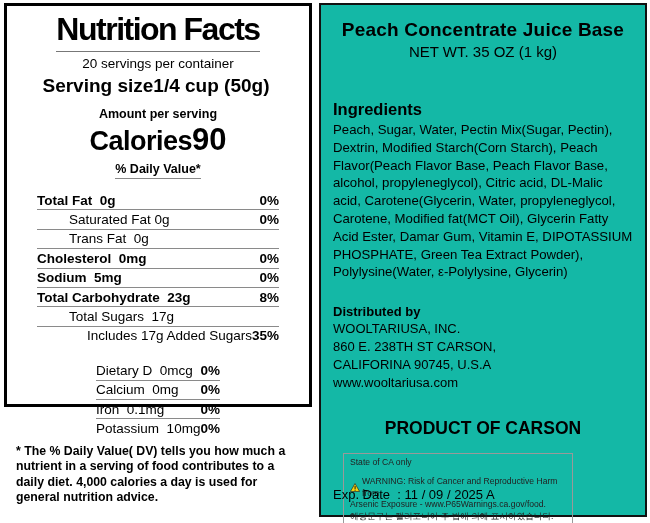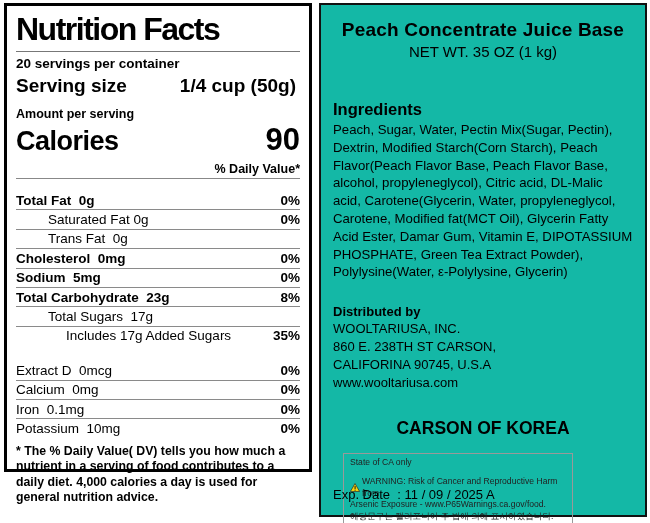--- a/index.html
+++ b/index.html
@@ -12,34 +12,34 @@
   }
   .page {
     width: 650px; height: 523px;
     display: flex; gap: 7px;
     padding: 3px 3px 4px 4px;
   }
   .pre { white-space: pre-wrap; }
 
   
   .nf-panel {
-    width: 308px; height: 469px;
+    width: 308px; height: 404px;
     border: 3px solid #000;
     background: #fff;
     padding: 3px 9px 4px 9px;
-    display: flex; flex-direction: column;
+    display: flex; flex-direction: column; align-items: center;
   }
   .nf-title {
     font-size: 32px; font-weight: 900; letter-spacing: -1.5px;
     line-height: 40px;
     border-bottom: 1px solid #777;
     padding-bottom: 2px;
   }
   .nf-servings {
-    font-size: 13.5px; font-weight: 700;
+    font-size: 13.5px; font-weight: 400;
     line-height: 19px; margin-top: 2px;
   }
   .nf-serving-row {
     display: flex; justify-content: space-between; align-items: baseline;
     font-size: 19px; font-weight: 700;
     line-height: 25px; padding-right: 4px;
   }
   .nf-bar { background: #000; width: 100%; }
   .bar-md { height: 14px; margin: 2px 0; }
   .bar-thick { height: 7px; margin: 2px 0 1px; }
@@ -171,21 +171,21 @@
       <div class="nf-row r-i2">
         <span class="lbl pre">Includes 17g Added Sugars</span>
         <span class="pct">35%</span>
       </div>
     </div>
 
     <div class="nf-bar bar-md"></div>
 
     <div class="nf-rows">
       <div class="nf-row">
-        <span class="lbl pre">Extract D  0mcg</span>
+        <span class="lbl pre">Dietary D  0mcg</span>
         <span class="pct">0%</span>
       </div>
       <div class="nf-row">
         <span class="lbl pre">Calcium  0mg</span>
         <span class="pct">0%</span>
       </div>
       <div class="nf-row">
         <span class="lbl pre">Iron  0.1mg</span>
         <span class="pct">0%</span>
       </div>
@@ -205,21 +205,21 @@
 
     <div class="pp-ingredients-heading">Ingredients</div>
     <div class="pp-ingredients-body">Peach, Sugar, Water, Pectin Mix(Sugar, Pectin),  Dextrin, Modified Starch(Corn Starch), Peach  Flavor(Peach  Flavor Base, Peach  Flavor Base, alcohol, propyleneglycol), Citric acid, DL-Malic acid, Carotene(Glycerin, Water, propyleneglycol, Carotene, Modified fat(MCT Oil), Glycerin Fatty Acid Ester, Damar Gum, Vitamin E, DIPOTASSIUM PHOSPHATE, Green Tea Extract Powder), Polylysine(Water, ε-Polylysine, Glycerin)</div>
 
     <div class="pp-distributed-heading">Distributed by</div>
     <div class="pp-dist-line">WOOLTARIUSA, INC.</div>
     <div class="pp-dist-line">860 E. 238TH ST CARSON,</div>
     <div class="pp-dist-line">CALIFORINA 90745, U.S.A</div>
     <div class="pp-dist-line">www.wooltariusa.com</div>
 
-    <div class="pp-origin">CARSON OF KOREA</div>
+    <div class="pp-origin">PRODUCT OF CARSON</div>
 
     <div class="warn-box">
       <span class="warn-line">State of CA only</span>
       <span class="warn-row">
         <svg class="warn-icon" viewBox="0 0 24 21" aria-hidden="true">
           <path d="M12 1 L23 20 H1 Z" fill="#f5d40e" stroke="#222" stroke-width="1.6"></path>
           <rect x="11" y="7" width="2.4" height="7" fill="#111"></rect>
           <rect x="11" y="15.6" width="2.4" height="2.4" fill="#111"></rect>
         </svg>
         <span>WARNING: Risk of Cancer and Reproductive Harm from</span>

